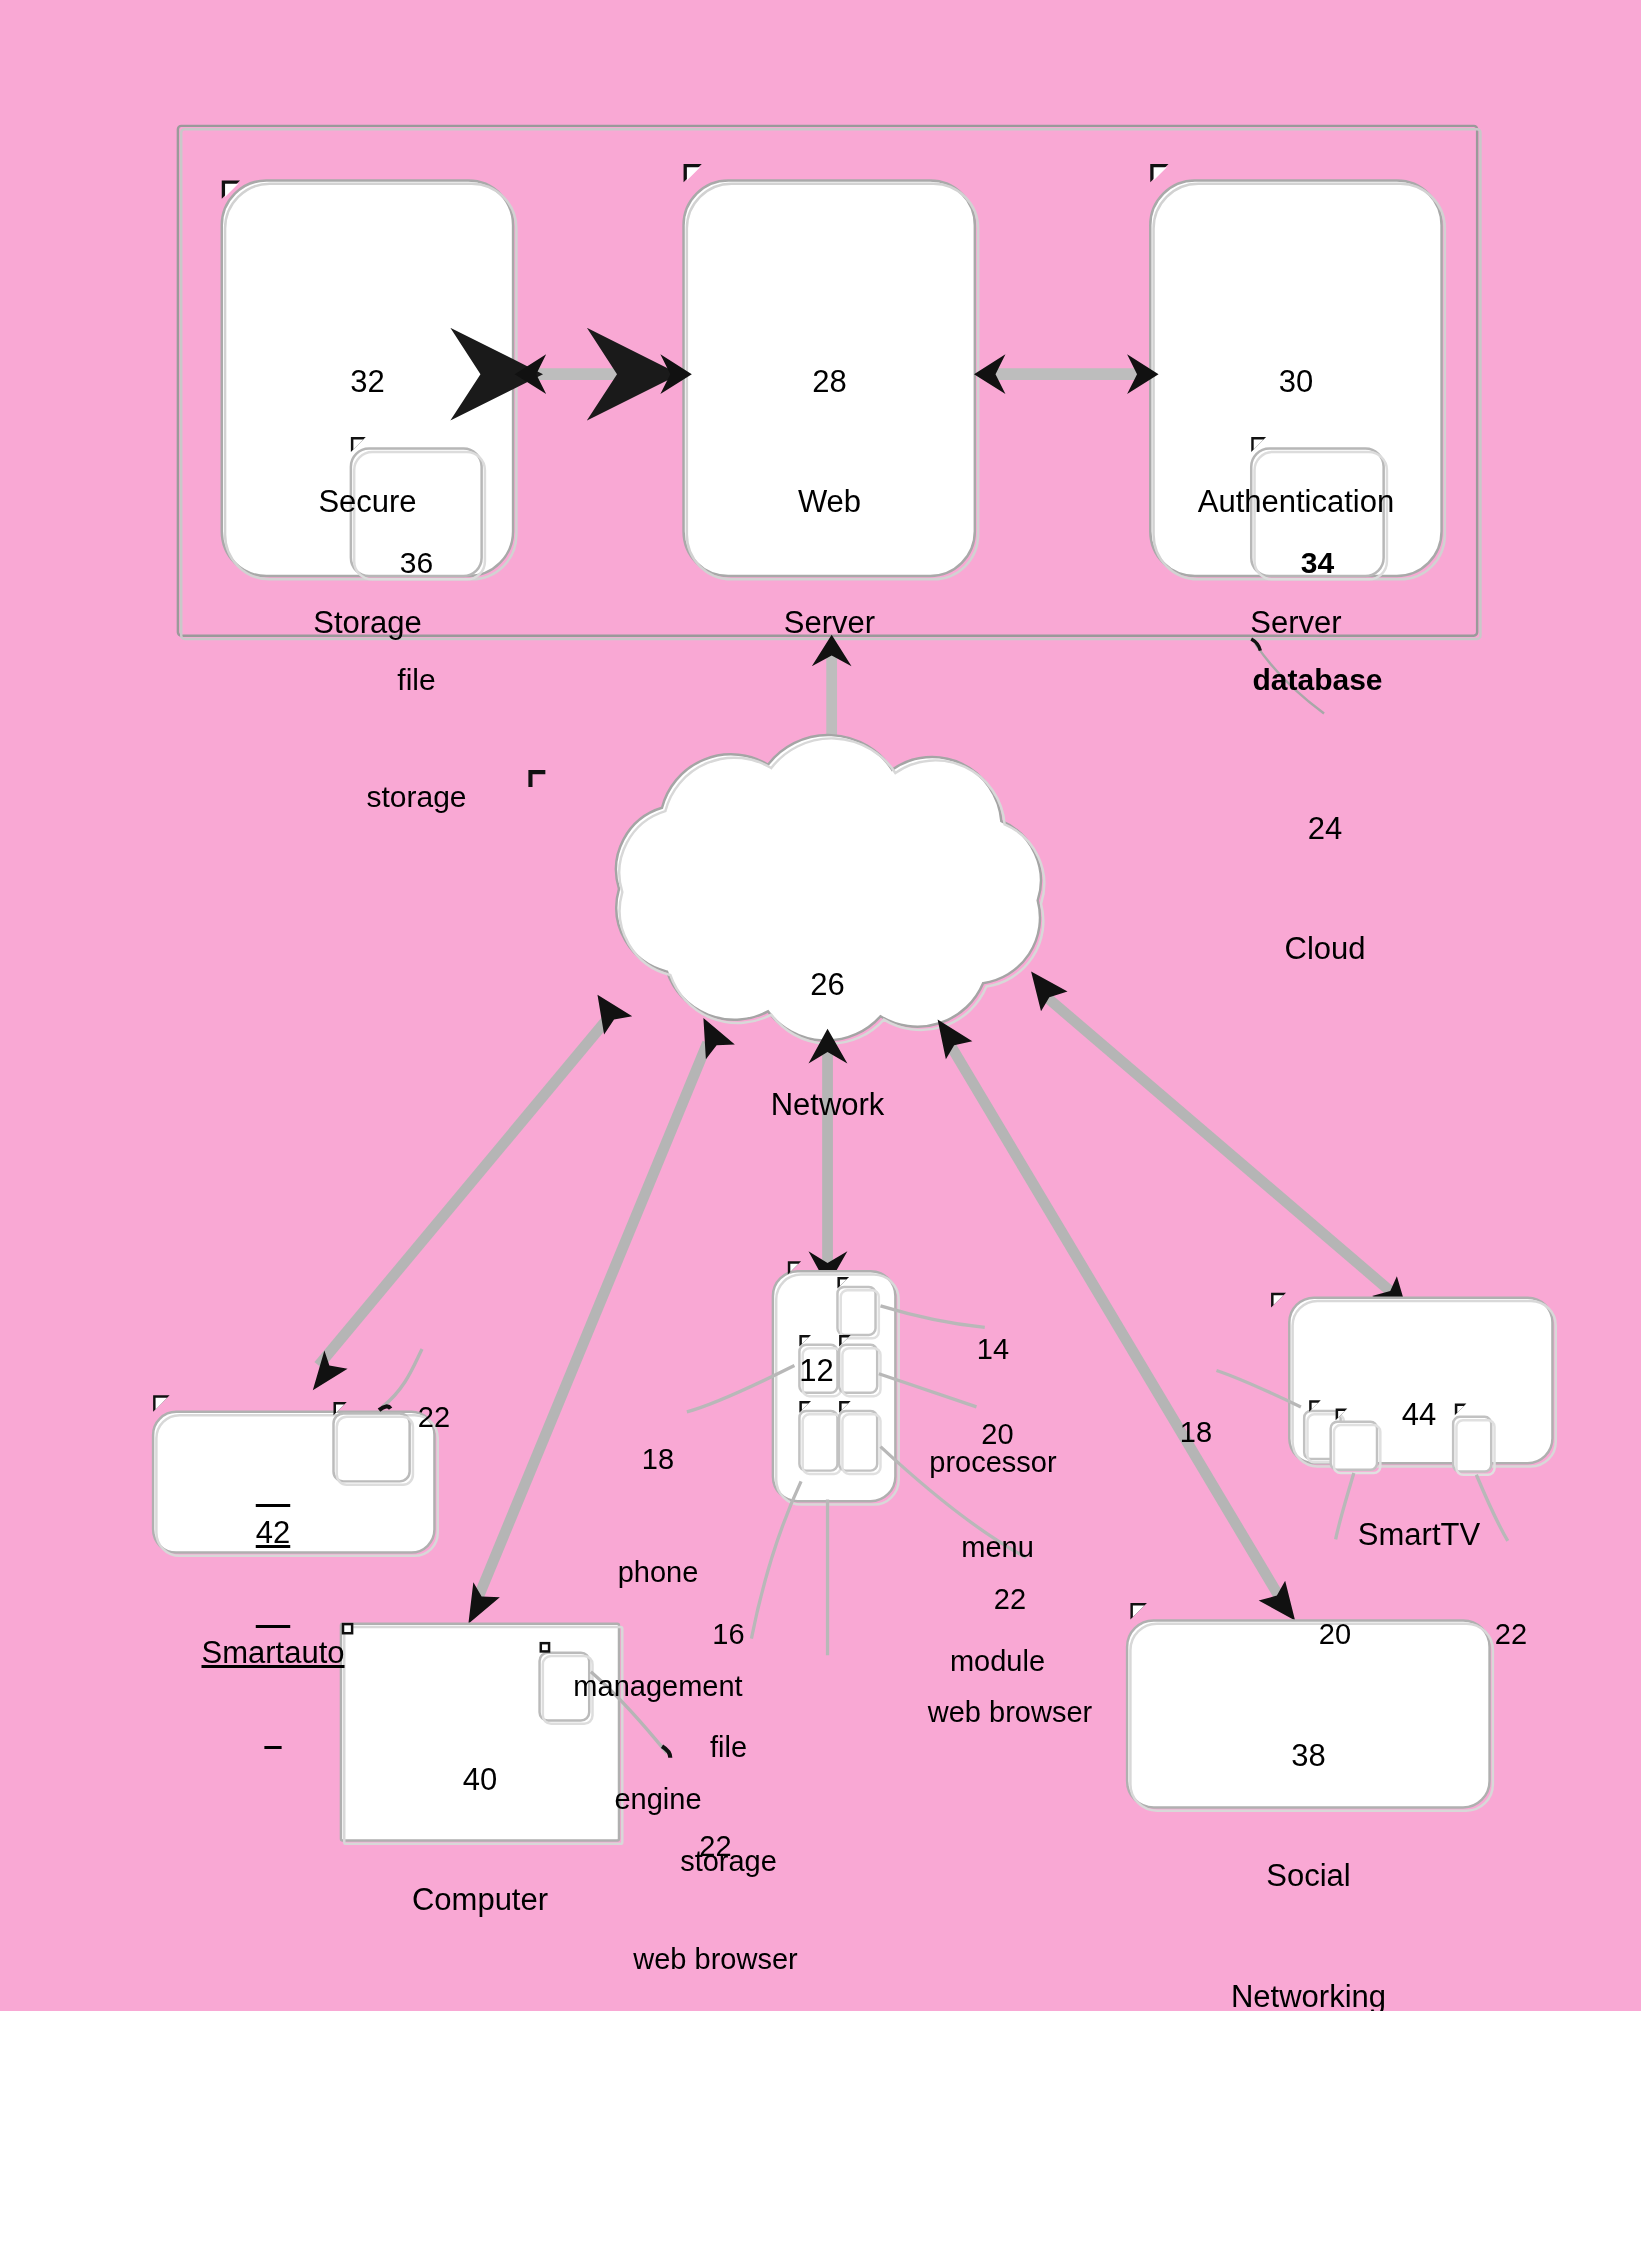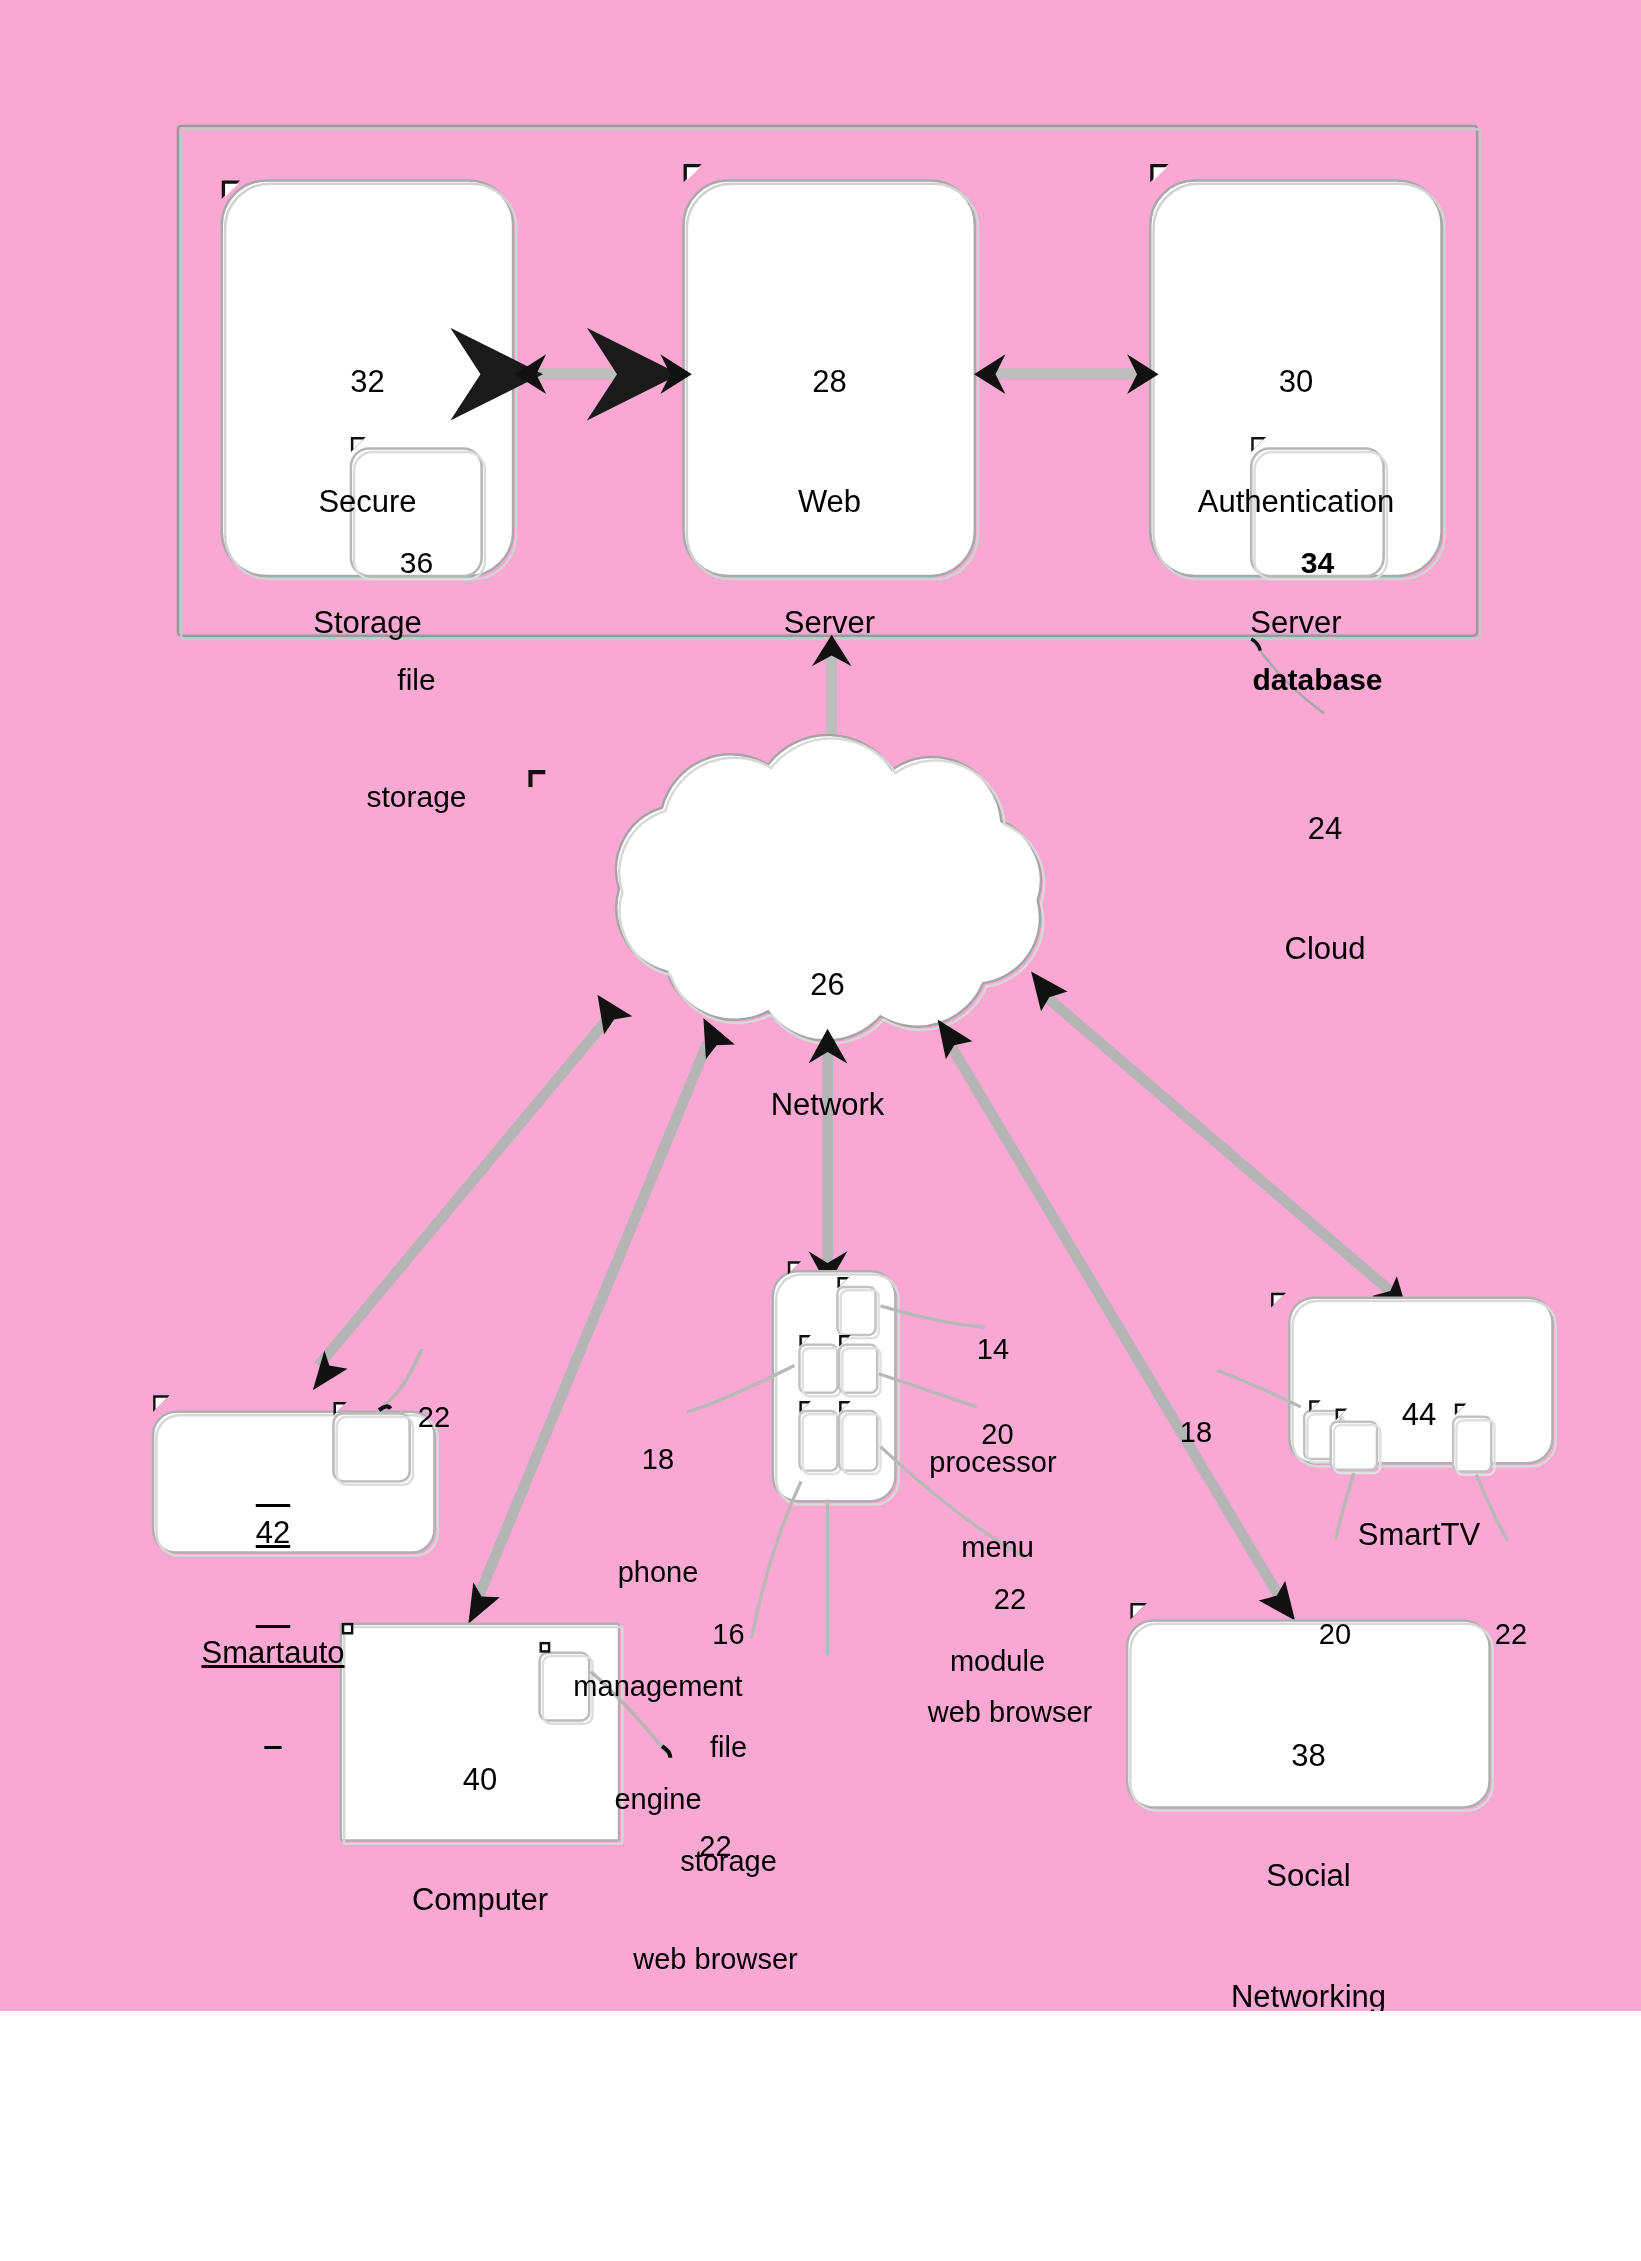--- a/index.html
+++ b/index.html
@@ -323,20 +323,23 @@
 
   <div class="lbl t-node stack" style="left:341px; top:1679px; width:278px;">
     <div>40</div>
     <div>Computer</div>
   </div>
   <div class="lbl t-call stack" style="left:612px; top:1753px; width:207px;">
     <div>22</div>
     <div>web browser</div>
   </div>
 
+  <div class="lbl t-node" style="left:770px; top:1270px; width:93px;">
+    <div>12</div>
+  </div>
 
   <div class="lbl t-call stack" style="left:902px; top:1256px; width:182px;">
     <div>14</div>
     <div>processor</div>
   </div>
 
   <div class="lbl t-call stack" style="left:919px; top:1341px; width:157px;">
     <div>20</div>
     <div>menu</div>
     <div>module</div>

